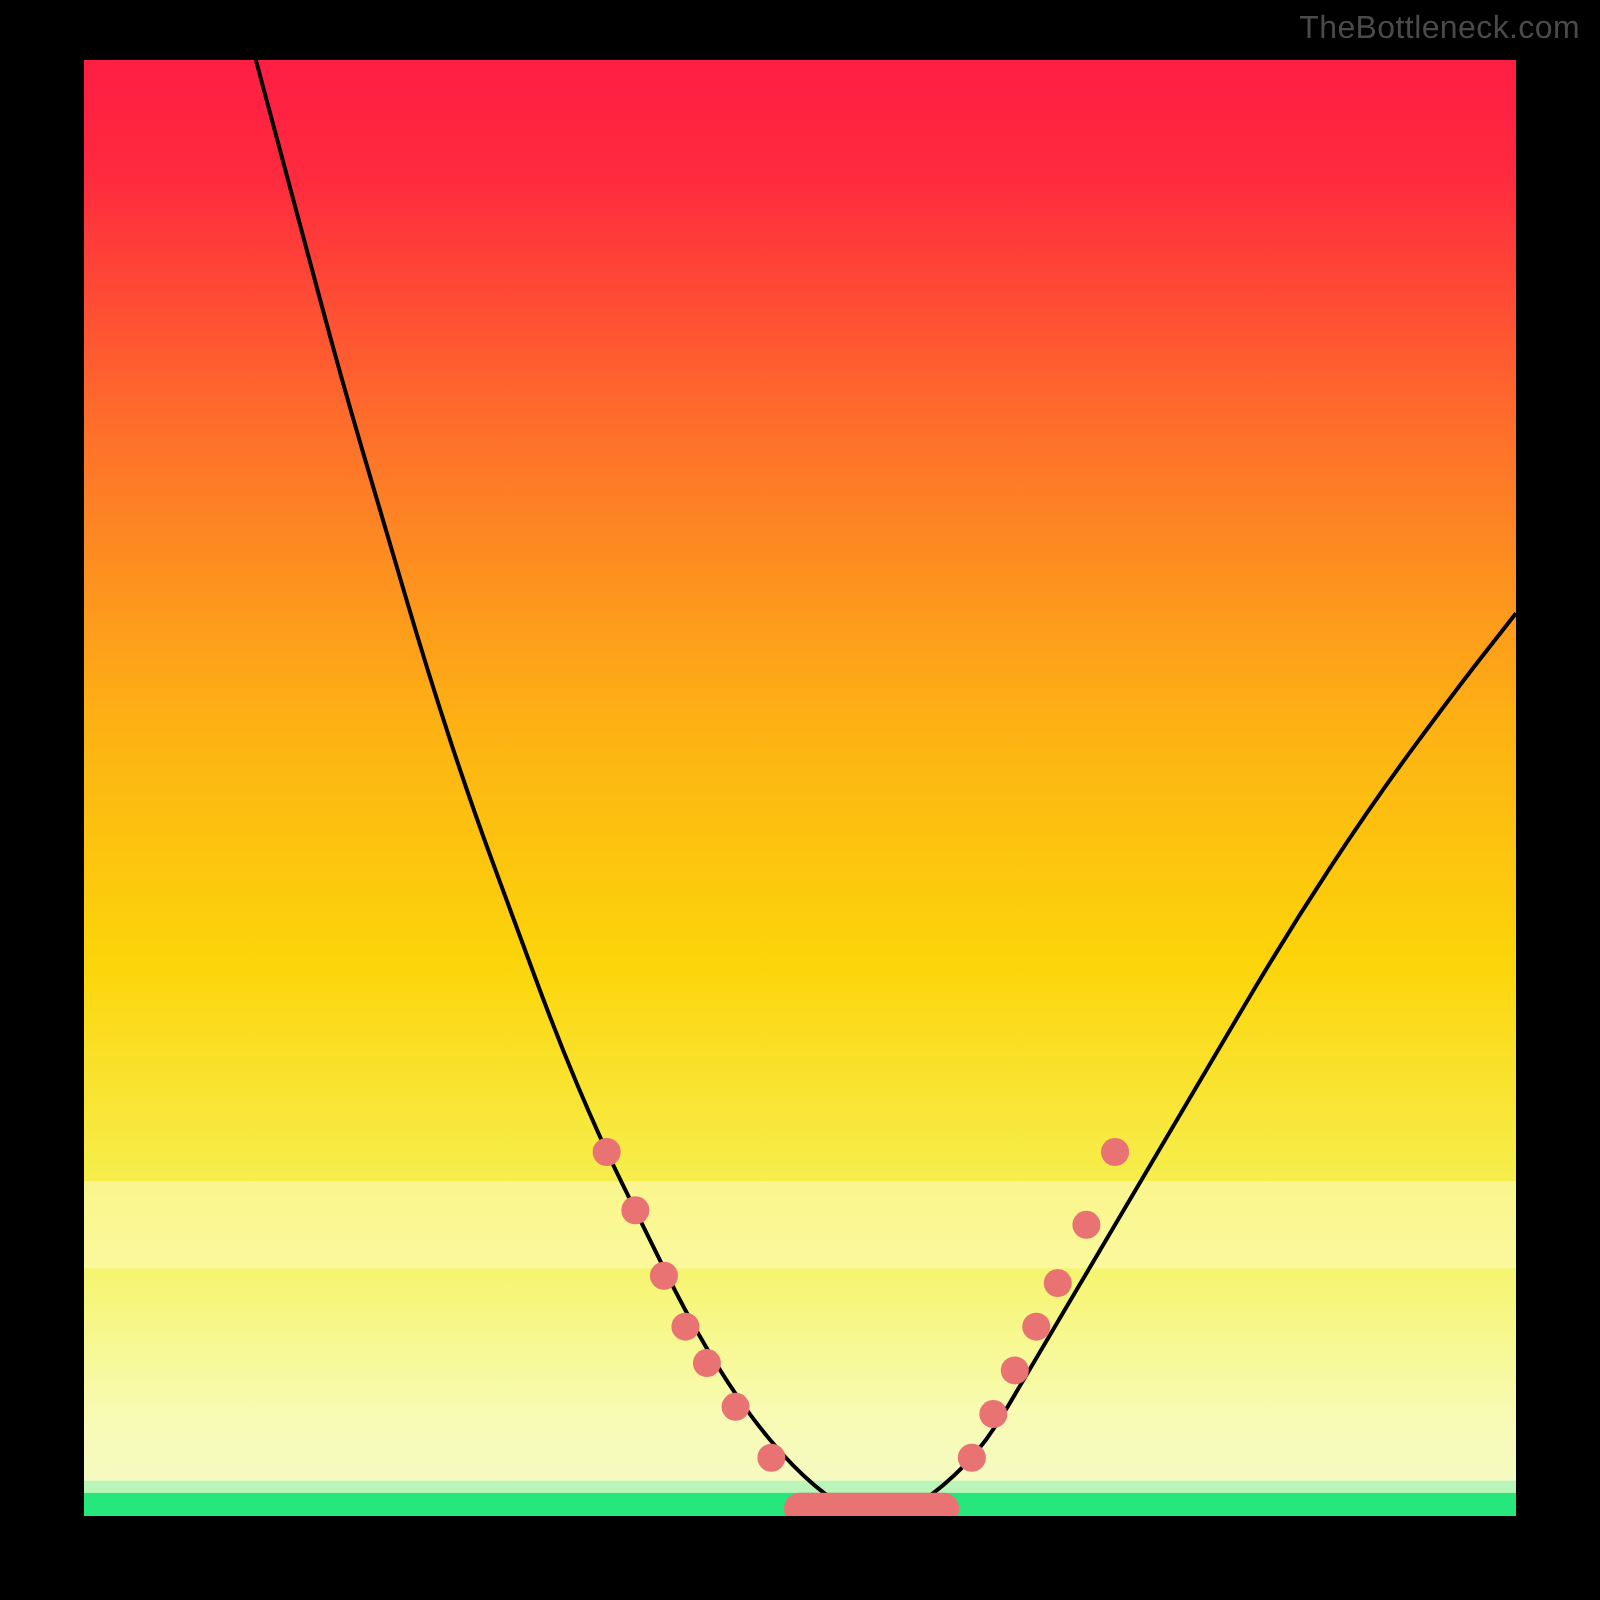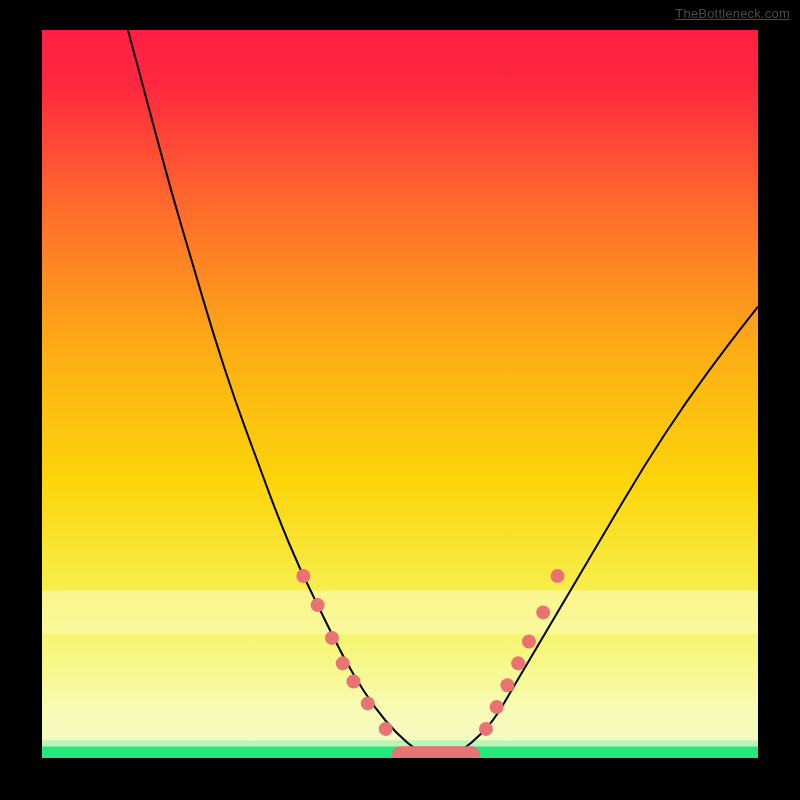--- a/index.html
+++ b/index.html
@@ -15,24 +15,23 @@
     position: relative;
     width: 800px;
     height: 800px;
     background: #000;
   }
   .watermark {
     position: absolute;
     top: 6px;
     right: 10px;
     color: #4a4a4a;
-    font-size: 13px;
+    font-size: 16px;
     letter-spacing: 0.2px;
     z-index: 20;
-    text-decoration: underline;
   }
   .plot-area {
     position: absolute;
     left: 42px;
     top: 30px;
     width: 716px;
     height: 728px;
     overflow: hidden;
   }
   .plot-area svg {

